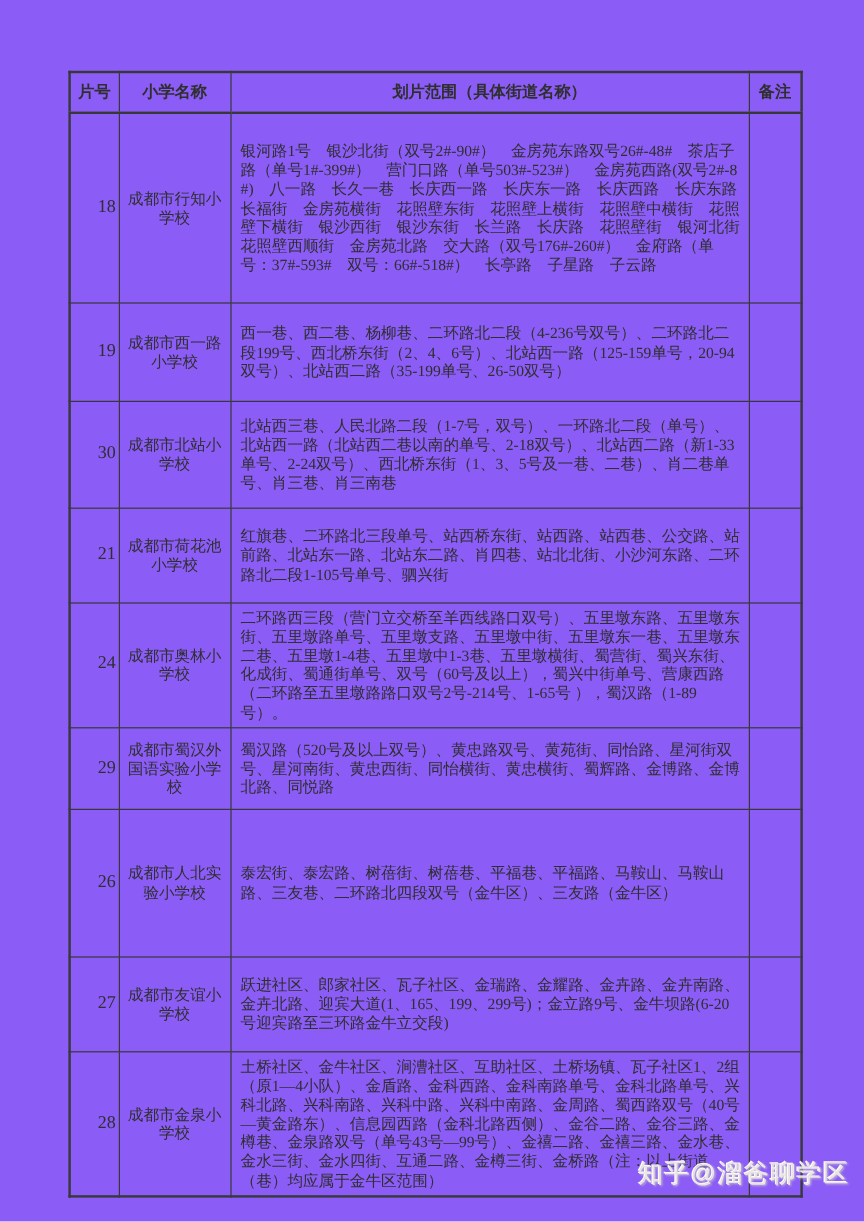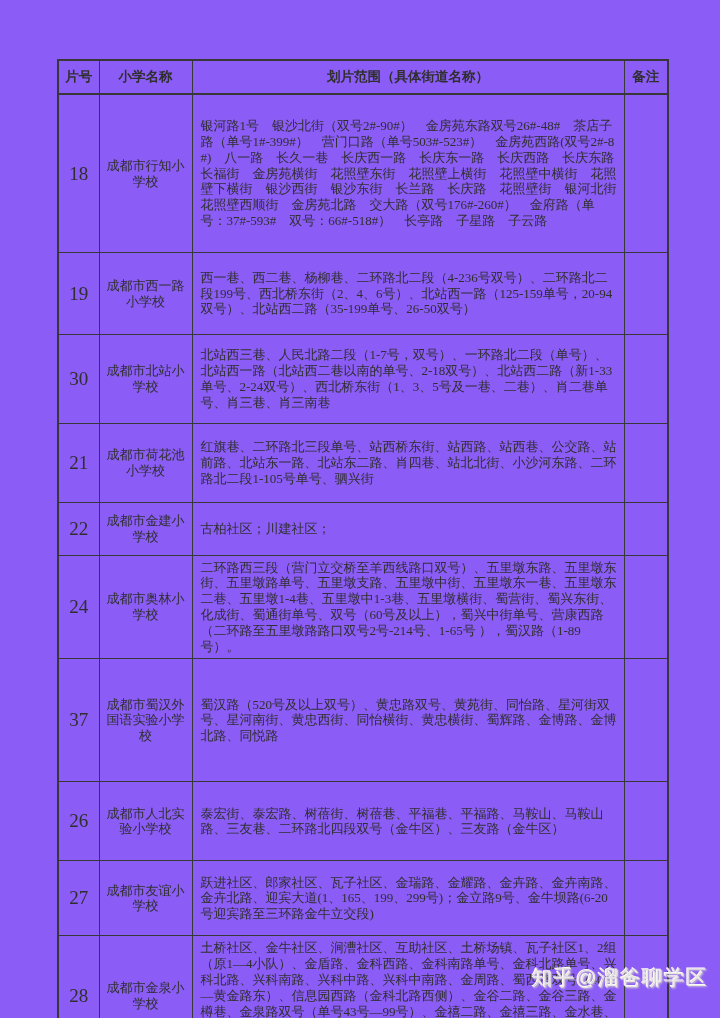--- a/index.html
+++ b/index.html
@@ -27,21 +27,21 @@
     word-break: break-all;
   }
   .district-table thead th {
     font-weight: bold;
     font-size: 13.5px;
     padding: 7px 2px;
     border-bottom: 2px solid #383838;
     text-align: center;
   }
   .district-table td { font-size: 13px; line-height: 15.8px; }
-  td.area-number-cell { text-align: center; font-size: 19px; padding: 2px; }
+  td.area-number-cell { text-align: right; font-size: 15px; padding: 2px; }
   td.school-name-cell { text-align: center; padding: 10px 5px; }
   td.range-cell { text-align: left; padding: 4px 7px 4px 8px; }
   td.note-cell { padding: 2px; }
   
   tbody tr:nth-child(1)  td { height: 137px; }
   tbody tr:nth-child(2)  td { height: 61px; }
   tbody tr:nth-child(3)  td { height: 68px; }
   tbody tr:nth-child(4)  td { height: 58px; }
   tbody tr:nth-child(5)  td { height: 30px; }
   tbody tr:nth-child(6)  td { height: 38px; }
@@ -101,33 +101,27 @@
           <td class="range-cell">北站西三巷、人民北路二段（1-7号，双号）、一环路北二段（单号）、北站西一路（北站西二巷以南的单号、2-18双号）、北站西二路（新1-33单号、2-24双号）、西北桥东街（1、3、5号及一巷、二巷）、肖二巷单号、肖三巷、肖三南巷</td>
           <td class="note-cell"></td>
         </tr>
         <tr>
           <td class="area-number-cell">21</td>
           <td class="school-name-cell">成都市荷花池小学校</td>
           <td class="range-cell">红旗巷、二环路北三段单号、站西桥东街、站西路、站西巷、公交路、站前路、北站东一路、北站东二路、肖四巷、站北北街、小沙河东路、二环路北二段1-105号单号、驷兴街</td>
           <td class="note-cell"></td>
         </tr>
         <tr>
-          <td class="area-number-cell">22</td>
-          <td class="school-name-cell">成都市金建小学校</td>
-          <td class="range-cell">古柏社区；川建社区；</td>
-          <td class="note-cell"></td>
-        </tr>
-        <tr>
           <td class="area-number-cell">24</td>
           <td class="school-name-cell">成都市奥林小学校</td>
           <td class="range-cell">二环路西三段（营门立交桥至羊西线路口双号）、五里墩东路、五里墩东街、五里墩路单号、五里墩支路、五里墩中街、五里墩东一巷、五里墩东二巷、五里墩1-4巷、五里墩中1-3巷、五里墩横街、蜀营街、蜀兴东街、化成街、蜀通街单号、双号（60号及以上），蜀兴中街单号、营康西路（二环路至五里墩路路口双号2号-214号、1-65号 ），蜀汉路（1-89号）。</td>
           <td class="note-cell"></td>
         </tr>
         <tr>
-          <td class="area-number-cell">37</td>
+          <td class="area-number-cell">29</td>
           <td class="school-name-cell">成都市蜀汉外国语实验小学校</td>
           <td class="range-cell">蜀汉路（520号及以上双号）、黄忠路双号、黄苑街、同怡路、星河街双号、星河南街、黄忠西街、同怡横街、黄忠横街、蜀辉路、金博路、金博北路、同悦路</td>
           <td class="note-cell"></td>
         </tr>
         <tr>
           <td class="area-number-cell">26</td>
           <td class="school-name-cell">成都市人北实验小学校</td>
           <td class="range-cell">泰宏街、泰宏路、树蓓街、树蓓巷、平福巷、平福路、马鞍山、马鞍山路、三友巷、二环路北四段双号（金牛区）、三友路（金牛区）</td>
           <td class="note-cell"></td>
         </tr>

